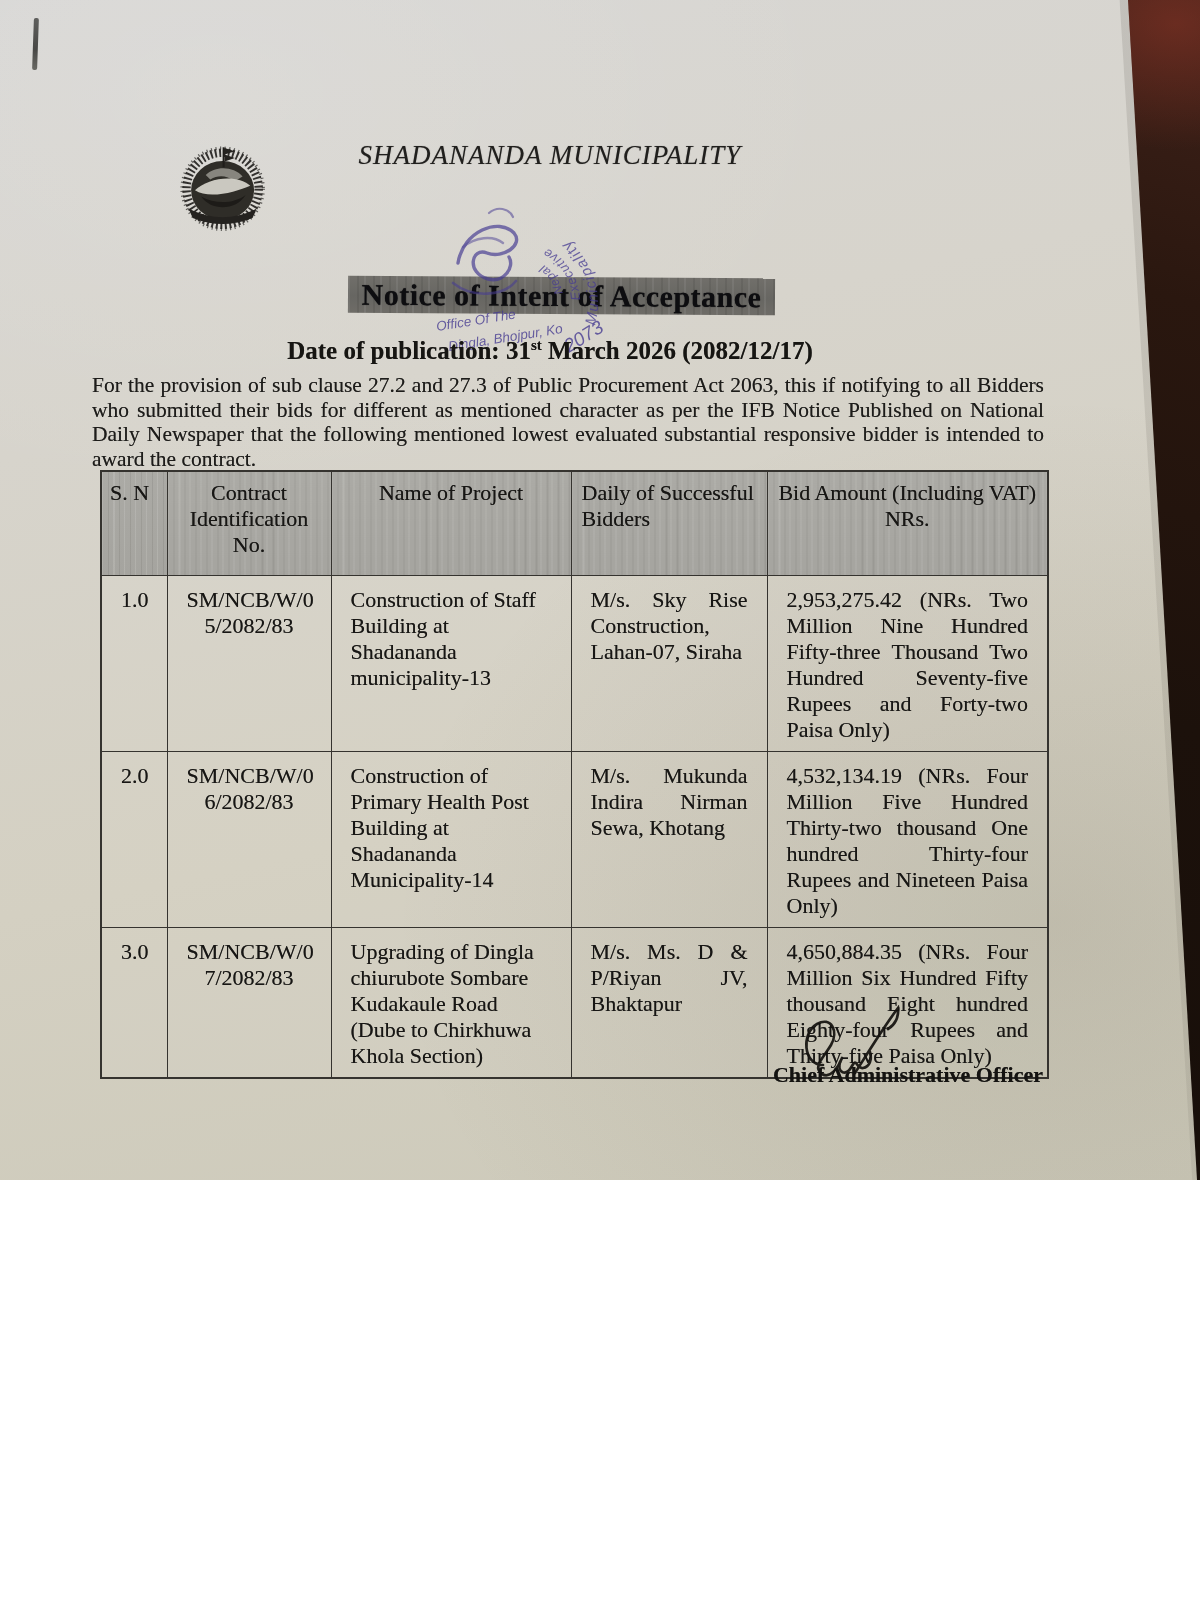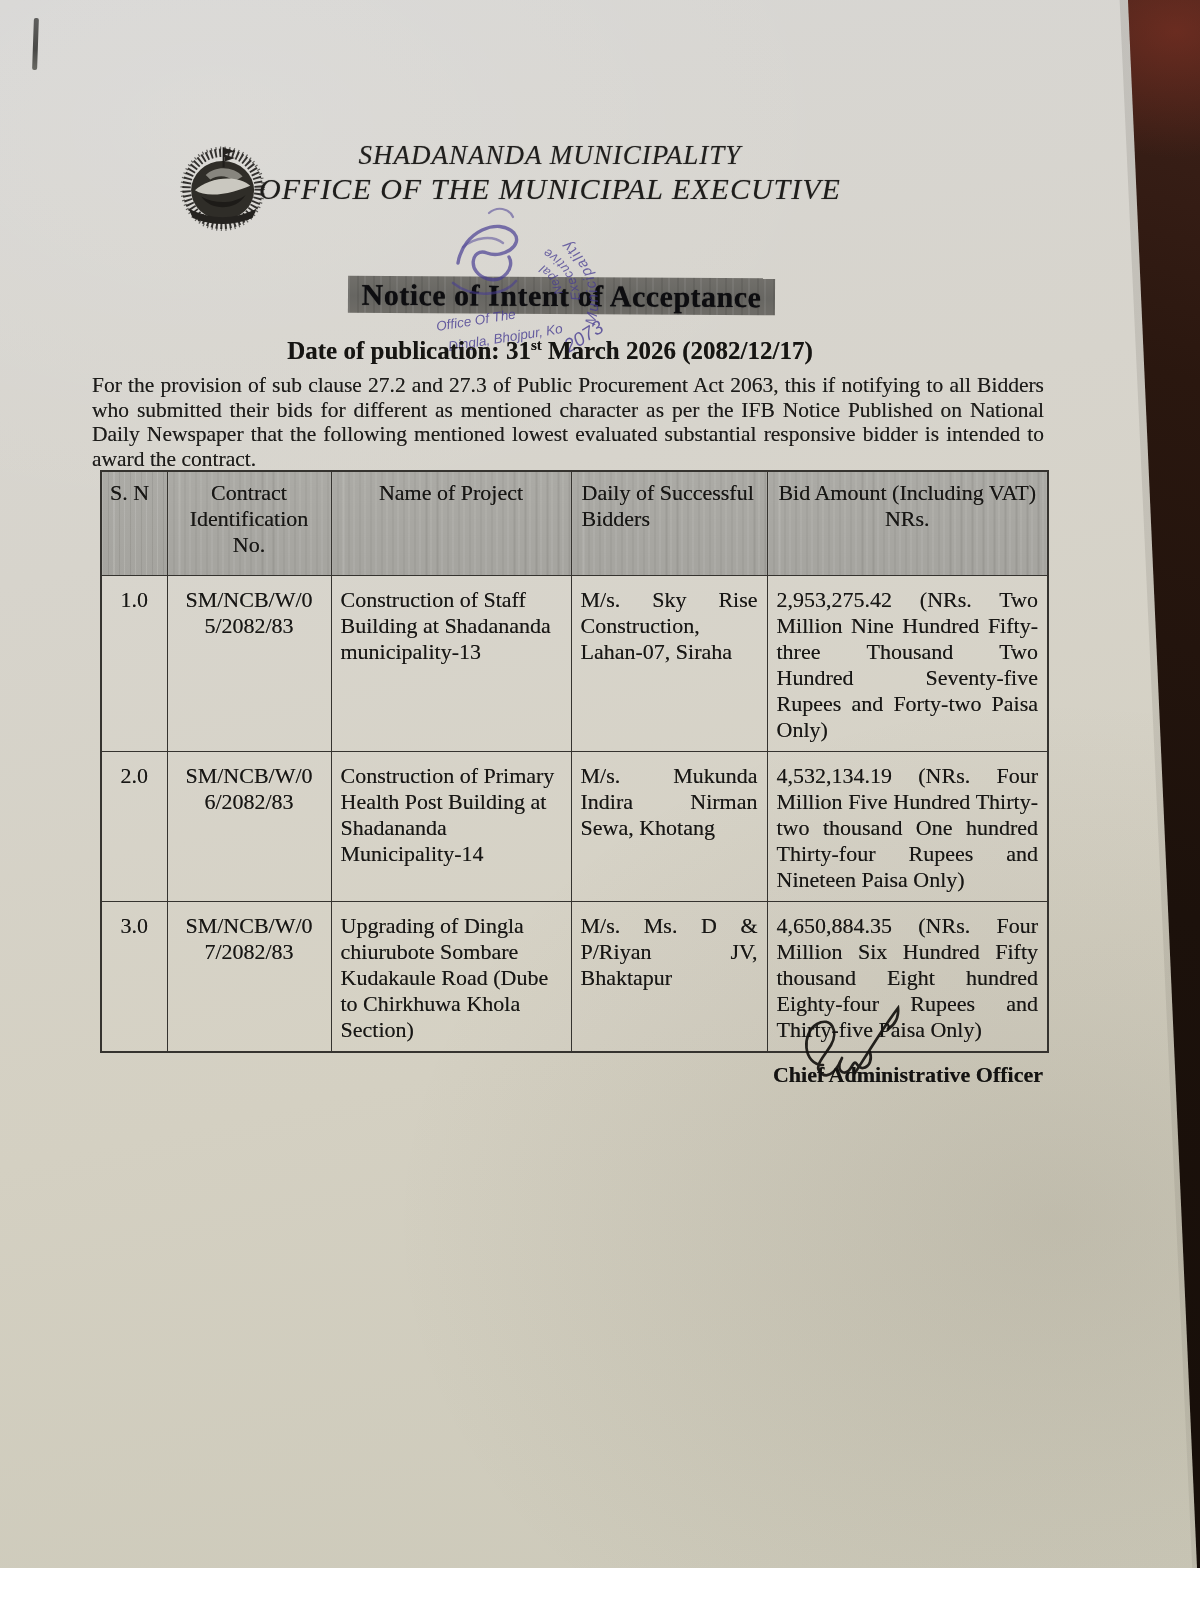--- a/index.html
+++ b/index.html
@@ -1,19 +1,19 @@
 <!DOCTYPE html>
 <html><head>
 <meta charset="utf-8">
 <style>
   * { margin:0; padding:0; box-sizing:border-box; }
   html,body { width:1200px; height:1600px; overflow:hidden; }
   body { font-family:"Liberation Serif","DejaVu Serif",serif; color:#1b1a18; }
 
-  .photo { position:relative; width:1200px; height:1568px; background:#17100b; }
+  .photo { position:relative; width:1200px; height:1180px; background:#17100b; }
 
   .paper {
     position:absolute; inset:0;
     background:
       radial-gradient(1100px 700px at 18% 8%, rgba(255,255,255,0.10), rgba(255,255,255,0) 60%),
       radial-gradient(950px 750px at 88% 78%, rgba(70,62,40,0.12), rgba(70,62,40,0) 70%),
       linear-gradient(168deg, #d8d7d5 0%, #d7d4cc 32%, #d4d0c2 64%, #ccc9b9 100%);
   }
 
   .pen-mark {
@@ -71,21 +71,21 @@
   table.notice { border-width:2.2px; }
   table.notice th {
     background:
       repeating-linear-gradient(90deg, rgba(252,252,250,0.13) 0 1.5px, rgba(0,0,0,0) 1.5px 6px, rgba(60,58,54,0.11) 6px 7.5px, rgba(0,0,0,0) 7.5px 11px),
       linear-gradient(180deg,#abaaa5,#a5a49f);
     font-weight:normal; vertical-align:top; padding:8px 6px; text-align:center;
     text-shadow:0 0 .6px rgba(0,0,0,.55);
   }
   table.notice th.h-bidder { text-align:left; padding-left:10px; }
   table.notice th.h-sn { text-align:left; padding-left:8px; }
-  table.notice td { vertical-align:top; padding:11px 9px 8px; background:rgba(255,255,255,0.03);
+  table.notice td { vertical-align:top; padding:11px 19px 8px; background:rgba(255,255,255,0.03);
     text-shadow:0 0 .5px rgba(0,0,0,.5); }
   tr.hrow   { height:104px; }
   tr.r1 { height:162px; }
   tr.r2 { height:135px; }
   tr.r3 { height:143px;margin-top:16px; }
   td.c-sn { text-align:center; }
   td.c-contract { text-align:center; white-space:pre-line; }
   td.c-project { text-align:left; padding-left:12px; }
   td.c-bidder { text-align:justify; }
   td.c-amount { text-align:justify; }
@@ -125,21 +125,20 @@
       <path d="M 26 62 C 42 46, 80 40, 98 56 C 80 64, 44 74, 26 62 Z" fill="#d8d6cd" opacity=".92"></path>
       <path d="M 40 42 C 52 30, 76 30, 88 44 L 78 50 C 66 42, 56 42, 46 48 Z" fill="#cfcdc4" opacity=".55"></path>
       <path d="M 34 70 C 52 80, 76 80, 92 68 C 80 88, 48 90, 34 70 Z" fill="#1d1b18"></path>
       <rect x="62" y="6" width="2.6" height="26" fill="#1f1d1a"></rect>
       <path d="M 64.6 7 L 78 11 L 64.6 15.5 Z" fill="#24221f"></path>
       <path d="M 64.6 15.5 L 78 20 L 64.6 24.5 Z" fill="#24221f"></path>
       <path d="M 18 86 Q 62 108 106 86 L 101 98 Q 62 114 23 98 Z" fill="#24221f"></path>
     </svg>
 
     <div class="lh1">SHADANANDA MUNICIPALITY</div>
-    <div class="lh2">OFFICE OF THE MUNICIPAL EXECUTIVE</div>
 
     <div class="title-bar">
       <span>Notice of Intent of Acceptance</span>
     </div>
 
     <svg class="stamp" viewBox="0 0 235 165">
       <g fill="none" stroke="#473c92" stroke-linecap="round">
         <path d="M 55 60 C 60 28, 96 14, 111 30 C 121 42, 100 56, 84 50 C 68 44, 63 70, 85 76 C 101 80, 112 64, 106 54" stroke-width="3.4" opacity=".78"></path>
         <path d="M 50 80 C 70 96, 101 93, 113 78" stroke-width="2.6" opacity=".65"></path>
         <path d="M 60 44 C 72 34, 90 32, 100 40" stroke-width="2.4" opacity=".55"></path>

